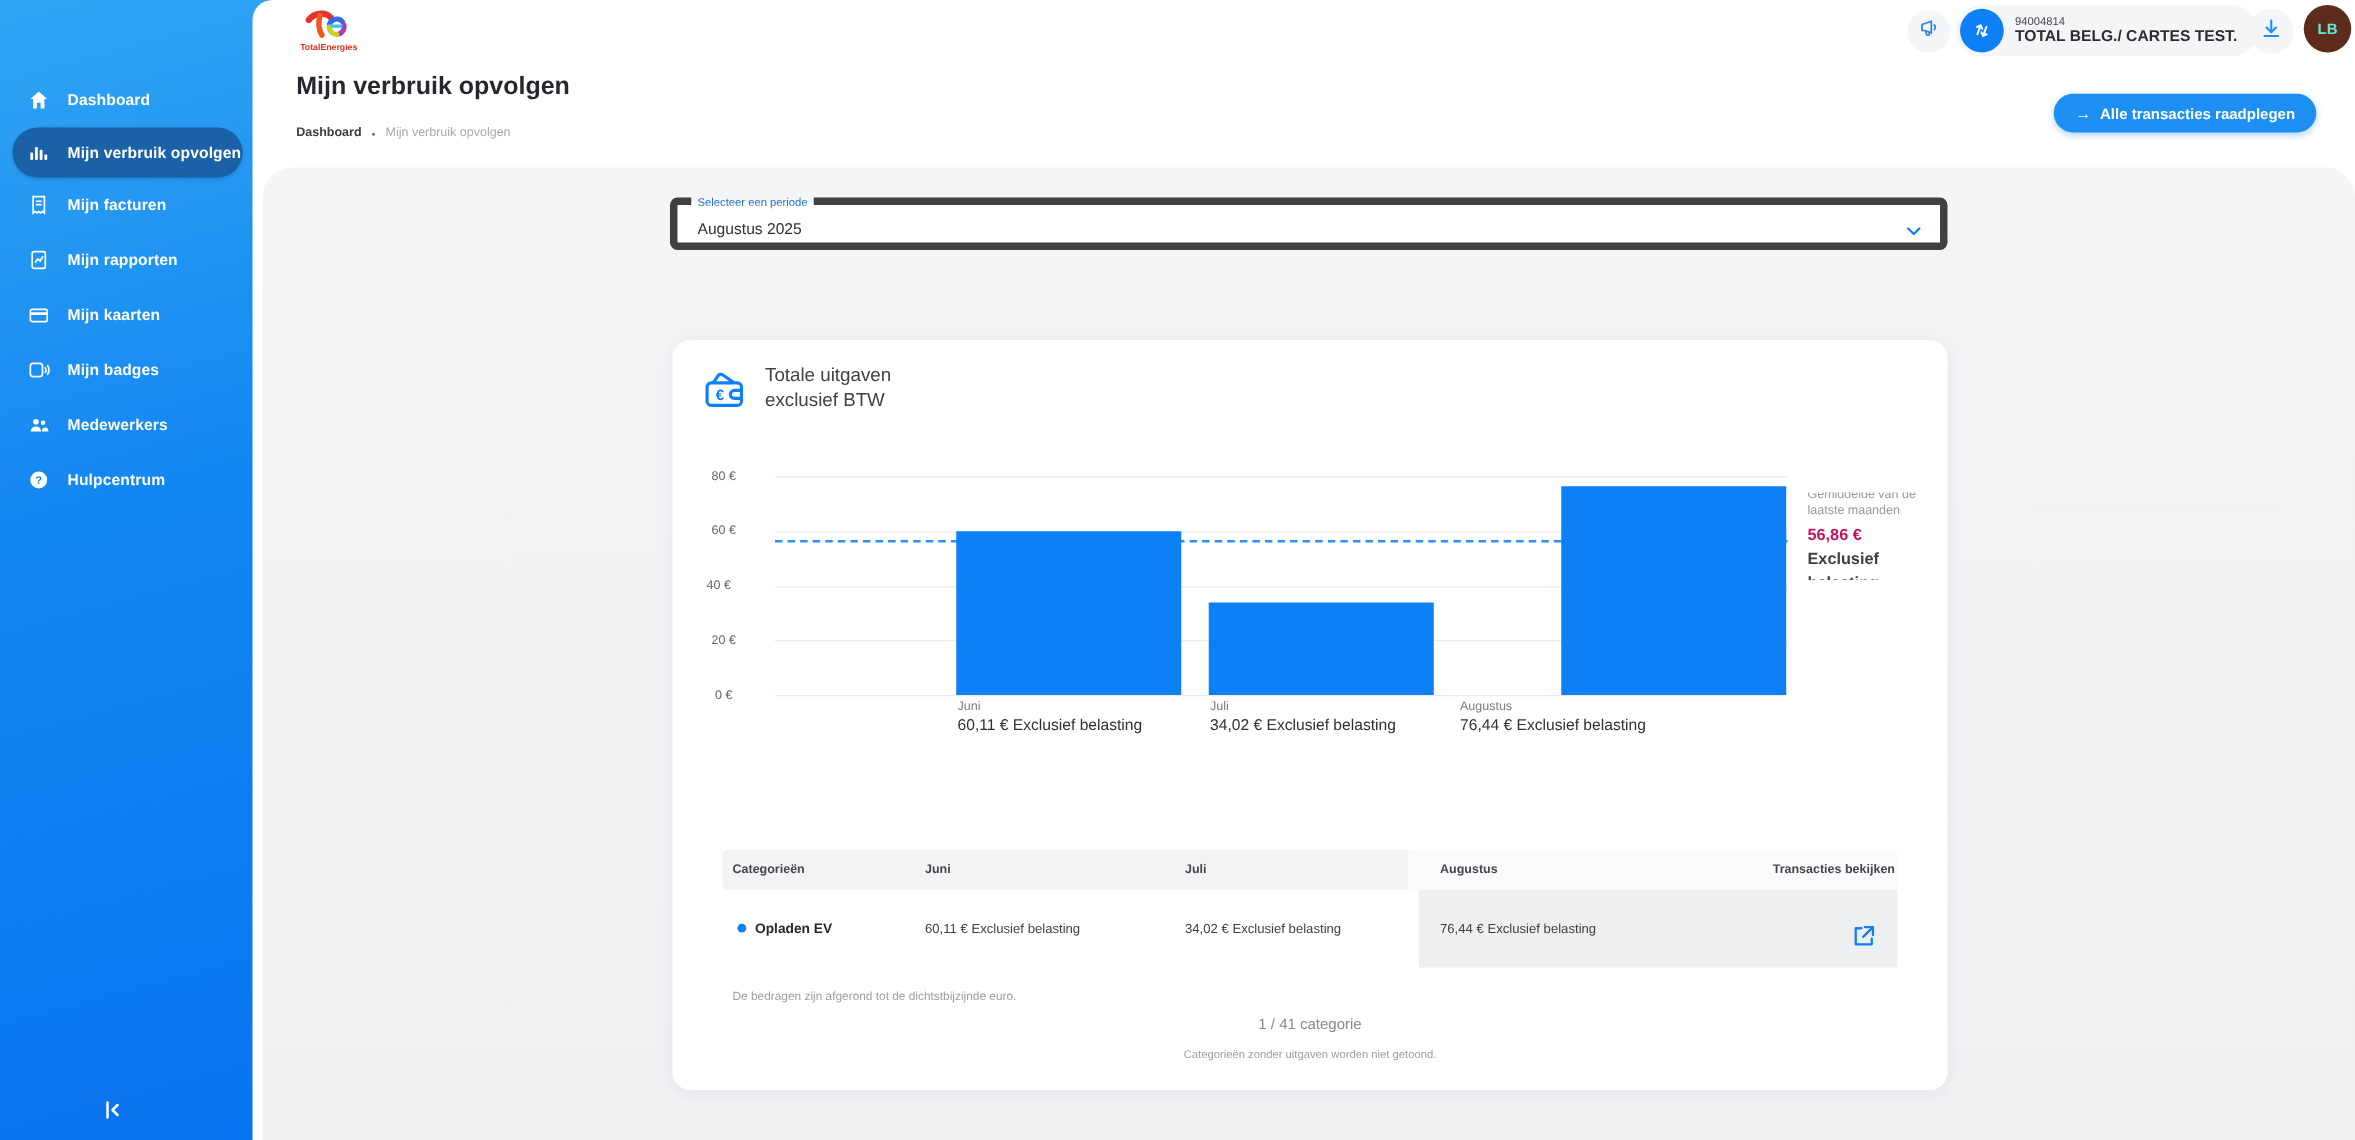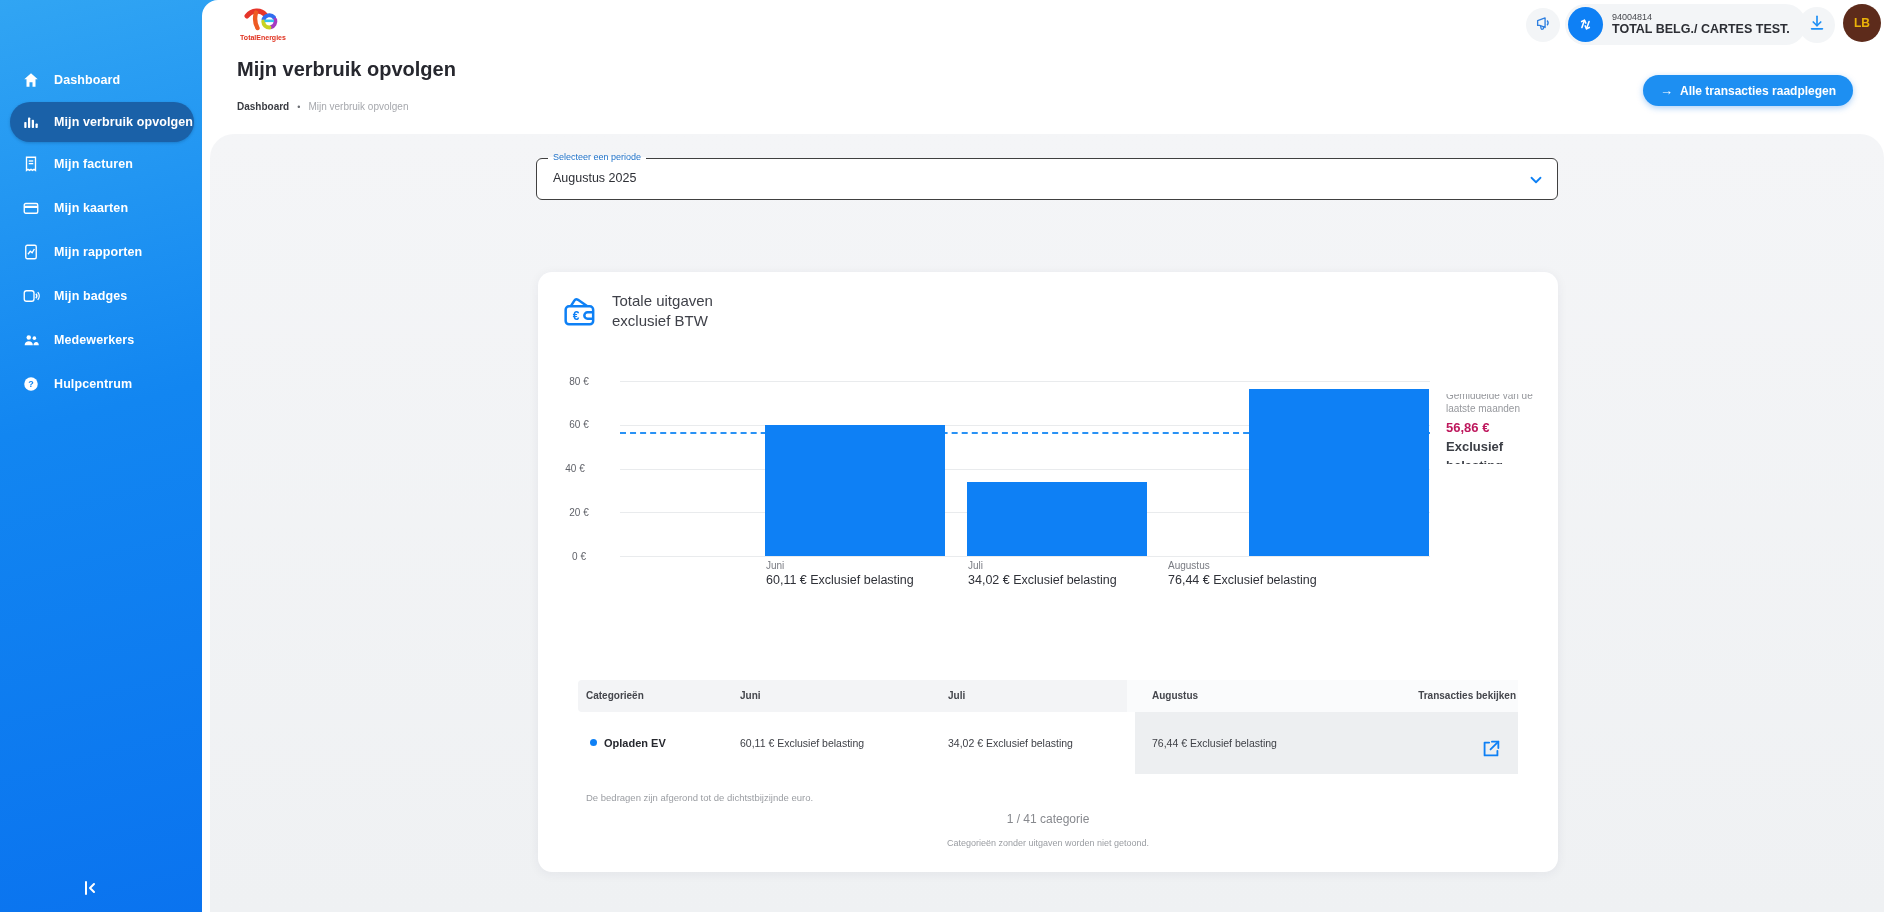--- a/index.html
+++ b/index.html
@@ -33,30 +33,30 @@
   .icon-circle { position:absolute; border-radius:50%; background:#f3f5f7; display:flex; align-items:center; justify-content:center; cursor:pointer; }
   .megaphone-wrap { left:1526px; top:8px; width:34px; height:34px; }
   .download-wrap { left:1799px; top:7px; width:36px; height:36px; }
   .account-pill { position:absolute; left:1565px; top:4px; height:41px; min-width:240px; background:#f3f5f7;
     border-radius:21px; display:flex; align-items:center; padding:0 16px 0 3px; cursor:pointer; }
   .switch-circle { width:35px; height:35px; border-radius:50%; background:#0e80f5; display:flex; align-items:center; justify-content:center; }
   .account-texts { margin-left:9px; line-height:1.15; }
   .account-number { font-size:9px; color:#46484e; }
   .account-name { font-size:12.5px; font-weight:600; color:#2c2e34; white-space:nowrap; }
   .avatar { position:absolute; left:1843px; top:4px; width:38px; height:38px; border-radius:50%;
-    background:#5d2b1b; color:#eab308; font-size:12px; font-weight:700; display:flex; align-items:center; justify-content:center; cursor:pointer; }
+    background:#5d2b1b; color:#5eead4; font-size:12px; font-weight:700; display:flex; align-items:center; justify-content:center; cursor:pointer; }
 
   .transactions-btn { position:absolute; left:1643px; top:75px; height:31px; padding:0 17px; border:none; cursor:pointer;
     background:#1d8ff2; border-radius:17px; color:#fff; font-family:inherit; font-size:12px; font-weight:700;
     display:flex; align-items:center; gap:7px; box-shadow:0 2px 6px rgba(20,120,230,.35); }
   .transactions-btn .btn-arrow { font-weight:400; font-size:13px; }
 
   
   .period-select { position:absolute; left:536px; top:158px; width:1022px; height:42px; background:#fff;
-    border:1px solid #404040; border-radius:6px; cursor:pointer; }
+    border:6px solid #404040; border-radius:6px; cursor:pointer; }
   .period-label { position:absolute; left:11px; top:-7px; padding:0 5px; font-size:9px; color:#1f72c9;
     background:linear-gradient(180deg,#f4f5f7 48%,#ffffff 52%); }
   .period-value { position:absolute; left:16px; top:12px; font-size:12.5px; color:#2e3036; }
   .period-chevron { position:absolute; right:12px; top:12px; width:18px; height:18px; }
 
   
   .card { position:absolute; left:538px; top:272px; width:1020px; height:600px; background:#fff;
     border-radius:14px; box-shadow:0 2px 12px rgba(30,40,60,.06); }
   .wallet-wrap { position:absolute; left:21px; top:20px; width:40px; height:40px; }
   .card-title { position:absolute; left:74px; top:19px; font-size:15px; font-weight:500; color:#3f4149; line-height:1.32; }
@@ -135,35 +135,35 @@
               <line x1="9" y1="8" x2="15" y2="8"></line>
               <line x1="9" y1="11.5" x2="15" y2="11.5"></line>
             </svg>
         </span>
         <span class="nav-label">Mijn facturen</span>
       </div>
 
       <div class="nav-item">
         <span class="nav-icon">
           <svg viewBox="0 0 24 24" width="18" height="18" fill="none" stroke="#fff" stroke-width="1.8">
+              <rect x="5" y="3" width="14" height="18" rx="2"></rect>
+              <polyline points="8,15 11,11 13.5,13 16.5,8"></polyline>
+            </svg>
+        </span>
+        <span class="nav-label">Mijn rapporten</span>
+      </div>
+
+      <div class="nav-item">
+        <span class="nav-icon">
+          <svg viewBox="0 0 24 24" width="18" height="18" fill="none" stroke="#fff" stroke-width="1.8">
               <rect x="3" y="6" width="18" height="13" rx="2"></rect>
               <line x1="3" y1="10.5" x2="21" y2="10.5" stroke-width="3"></line>
             </svg>
         </span>
         <span class="nav-label">Mijn kaarten</span>
-      </div>
-
-      <div class="nav-item">
-        <span class="nav-icon">
-          <svg viewBox="0 0 24 24" width="18" height="18" fill="none" stroke="#fff" stroke-width="1.8">
-              <rect x="5" y="3" width="14" height="18" rx="2"></rect>
-              <polyline points="8,15 11,11 13.5,13 16.5,8"></polyline>
-            </svg>
-        </span>
-        <span class="nav-label">Mijn rapporten</span>
       </div>
 
       <div class="nav-item">
         <span class="nav-icon">
           <svg viewBox="0 0 24 24" width="18" height="18" fill="none" stroke="#fff" stroke-width="1.8">
               <rect x="3" y="5" width="13" height="14" rx="3"></rect>
               <path d="M18.5 9 a4.5 4.5 0 0 1 0 6"></path>
               <path d="M21 6.8 a8 8 0 0 1 0 10.4"></path>
             </svg>
         </span>

